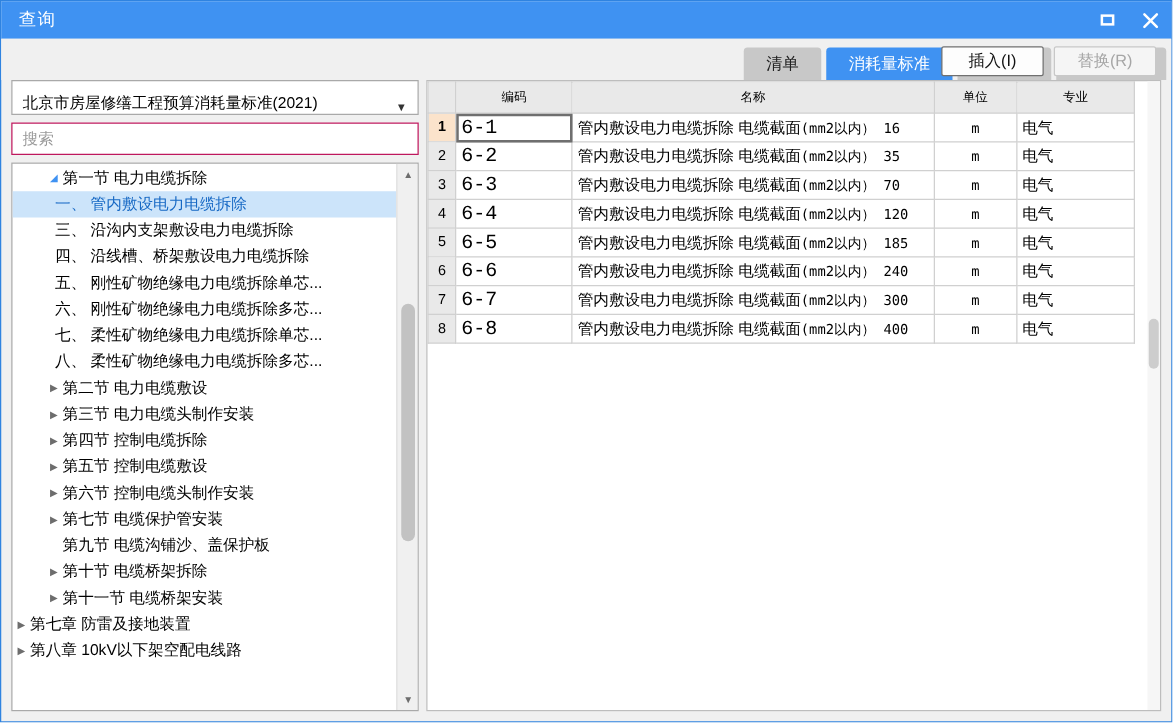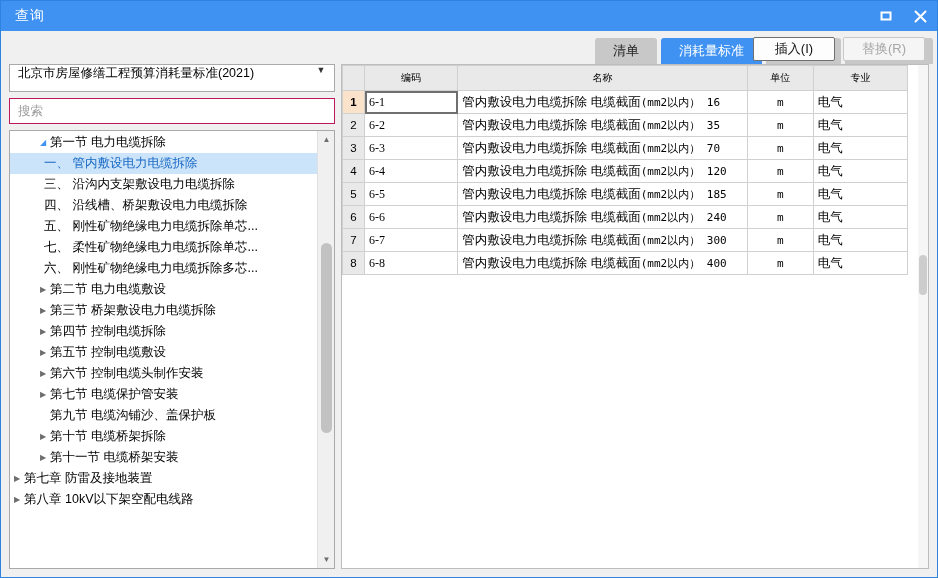--- a/index.html
+++ b/index.html
@@ -93,21 +93,21 @@
   
   .leftpane {
     width: 326px; min-width: 326px;
     display: flex; flex-direction: column;
     gap: 6px; min-height: 0;
   }
   .combo {
     height: 28px; min-height: 28px;
     background: #ffffff;
     border: 1px solid #a9a9a9;
-    display: flex; align-items: flex-start;
+    display: flex; align-items: flex-end;
     padding: 0 6px 0 8px;
     font-size: 12.5px;
     color: #000;
     position: relative;
   }
   .combo-value { flex: 1; white-space: nowrap; overflow: hidden; }
   .combo-arrow {
     width: 14px; text-align: center;
     font-size: 9px; color: #333;
   }
@@ -213,21 +213,21 @@
   th.col-idx { width: 22px; padding: 0; }
   th.col-code { width: 93px; background: #fbe3cb; }
   th.col-name { width: 289px; }
   th.col-unit { width: 66px; }
   th.col-prof { width: 94px; }
   td.c-idx {
     width: 22px; text-align: center; background: #e9e9e9;
     font-size: 11.5px; padding: 0;
   }
   td.c-idx.sel { background: #fbe3cb; font-weight: bold; }
-  td.c-code { padding-left: 4px; font-family: Liberation Serif, serif; font-size: 12px; }
+  td.c-code { padding-left: 4px; font-family: Liberation Mono, monospace; font-size: 16px; }
   td.c-code.sel {
     outline: 2px solid #6f6f6f; outline-offset: -2px;
     position: relative;
   }
   td.c-name { padding-left: 4px; }
   td.c-unit { text-align: center; font-family: "DejaVu Sans Mono", monospace; font-size: 11px; }
   td.c-prof { padding-left: 4px; }
   .nm-mono { font-family: "DejaVu Sans Mono", monospace; font-size: 11px; }
 
   .gvscroll {
@@ -302,33 +302,37 @@
             <div class="tnode lvl2">
               <span class="arrow none">▶</span>
               <span class="label">四、 沿线槽、桥架敷设电力电缆拆除</span>
             </div>
             <div class="tnode lvl2">
               <span class="arrow none">▶</span>
               <span class="label">五、 刚性矿物绝缘电力电缆拆除单芯...</span>
             </div>
             <div class="tnode lvl2">
               <span class="arrow none">▶</span>
+              <span class="label">六、 刚性矿物绝缘电力电缆拆除多芯...</span>
+            </div>
+            <div class="tnode lvl2">
+              <span class="arrow none">▶</span>
               <span class="label">七、 柔性矿物绝缘电力电缆拆除单芯...</span>
             </div>
             <div class="tnode lvl2">
               <span class="arrow none">▶</span>
-              <span class="label">六、 刚性矿物绝缘电力电缆拆除多芯...</span>
+              <span class="label">八、 柔性矿物绝缘电力电缆拆除多芯...</span>
             </div>
             <div class="tnode lvl1">
               <span class="arrow">▶</span>
               <span class="label">第二节 电力电缆敷设</span>
             </div>
             <div class="tnode lvl1">
               <span class="arrow">▶</span>
-              <span class="label">第三节 桥架敷设电力电缆拆除</span>
+              <span class="label">第三节 电力电缆头制作安装</span>
             </div>
             <div class="tnode lvl1">
               <span class="arrow">▶</span>
               <span class="label">第四节 控制电缆拆除</span>
             </div>
             <div class="tnode lvl1">
               <span class="arrow">▶</span>
               <span class="label">第五节 控制电缆敷设</span>
             </div>
             <div class="tnode lvl1">

